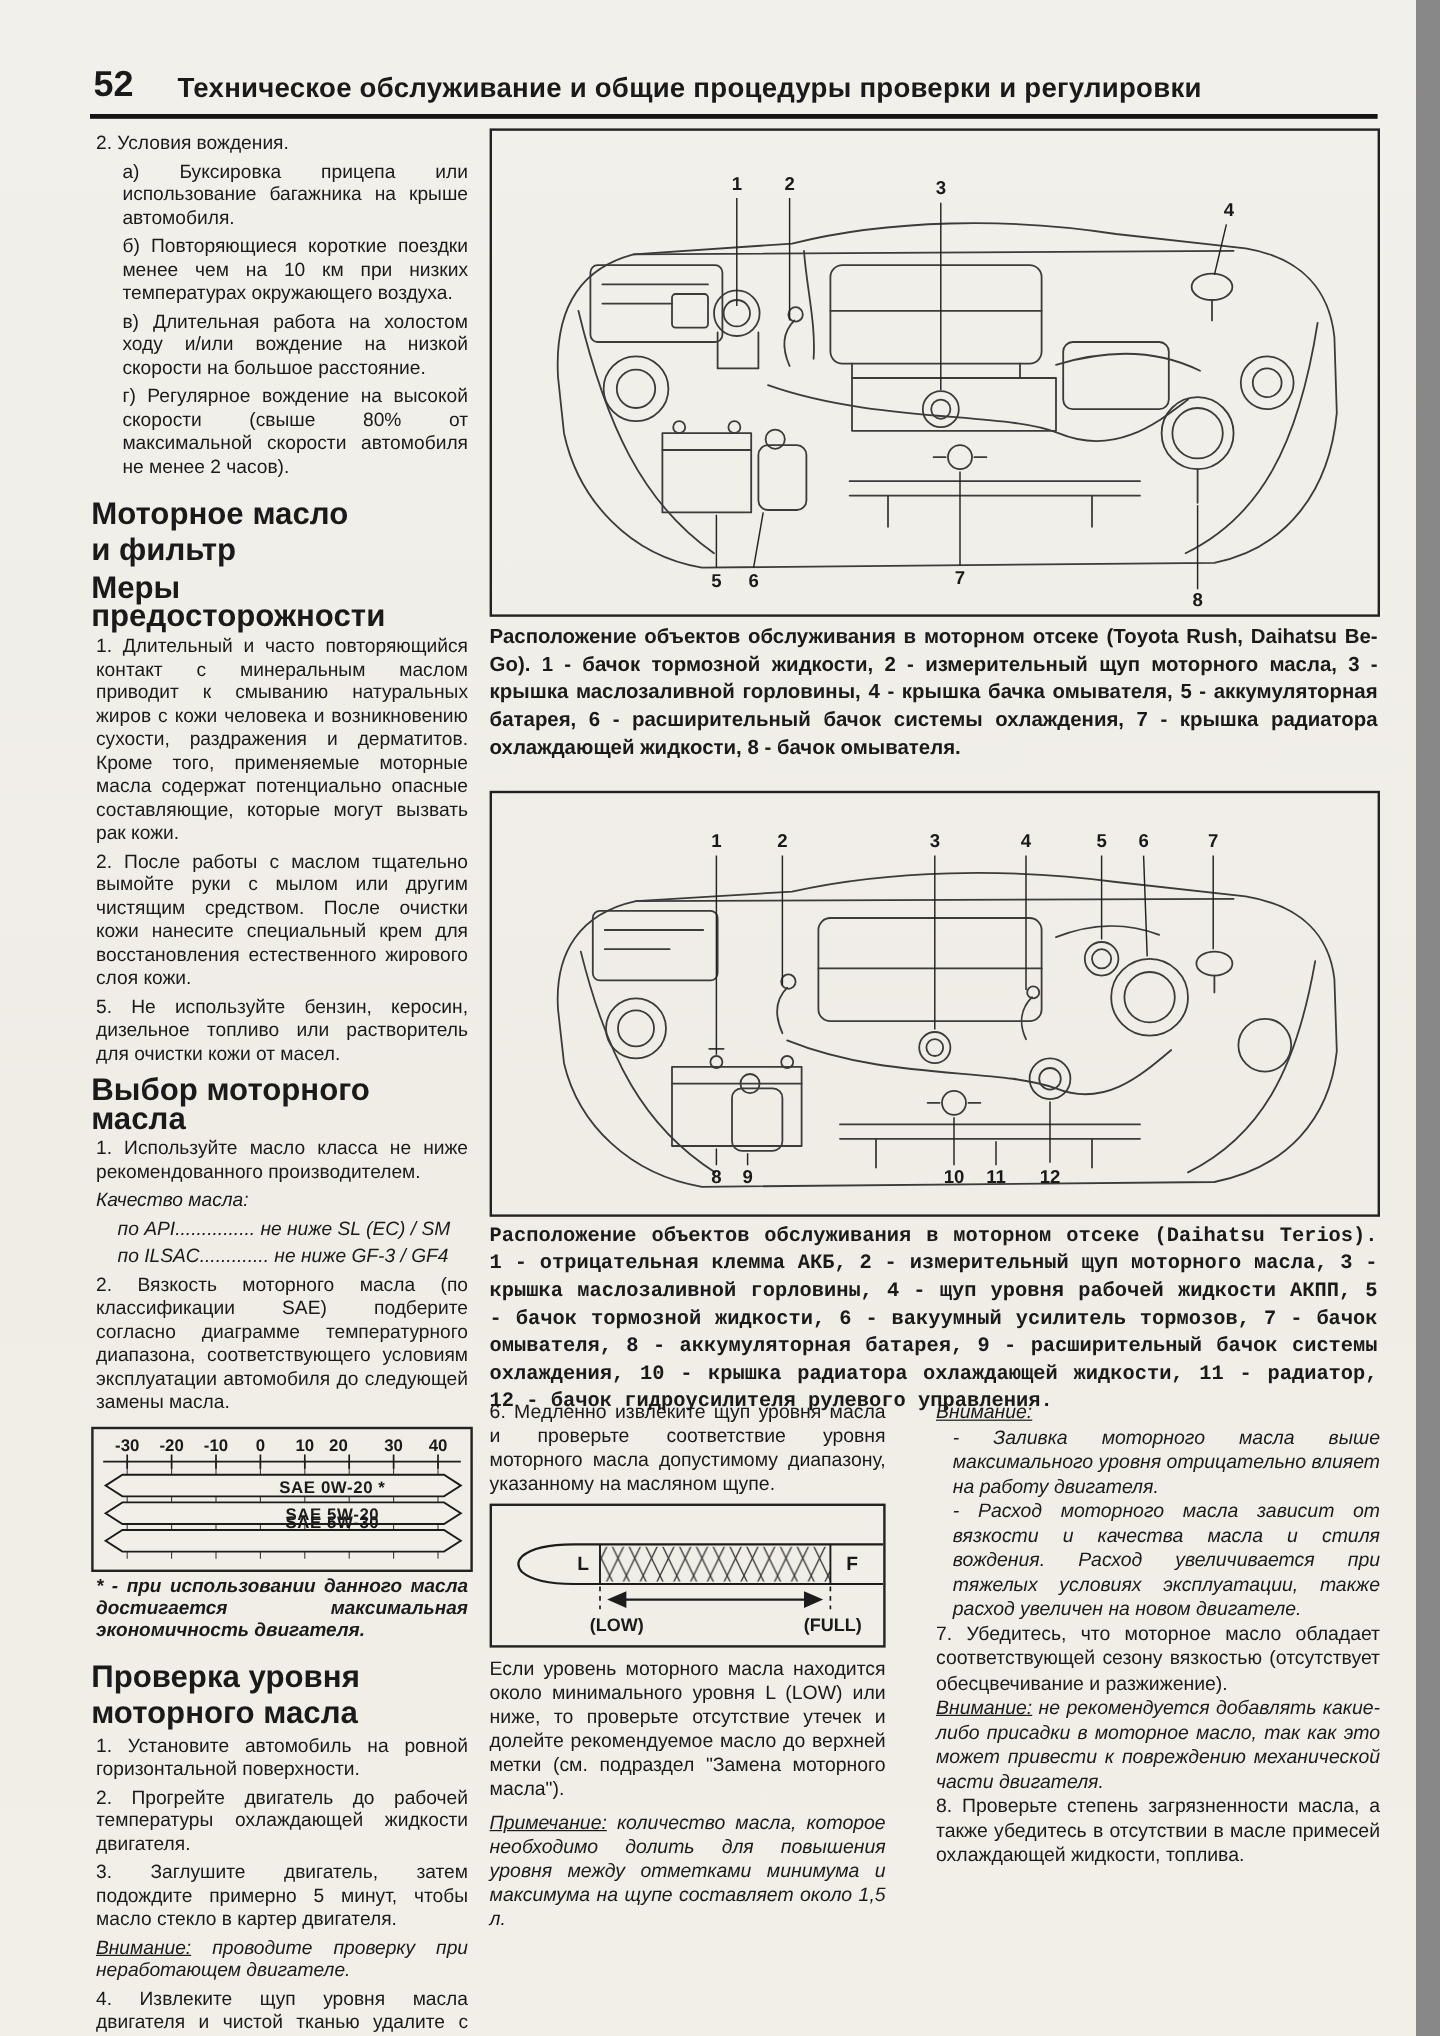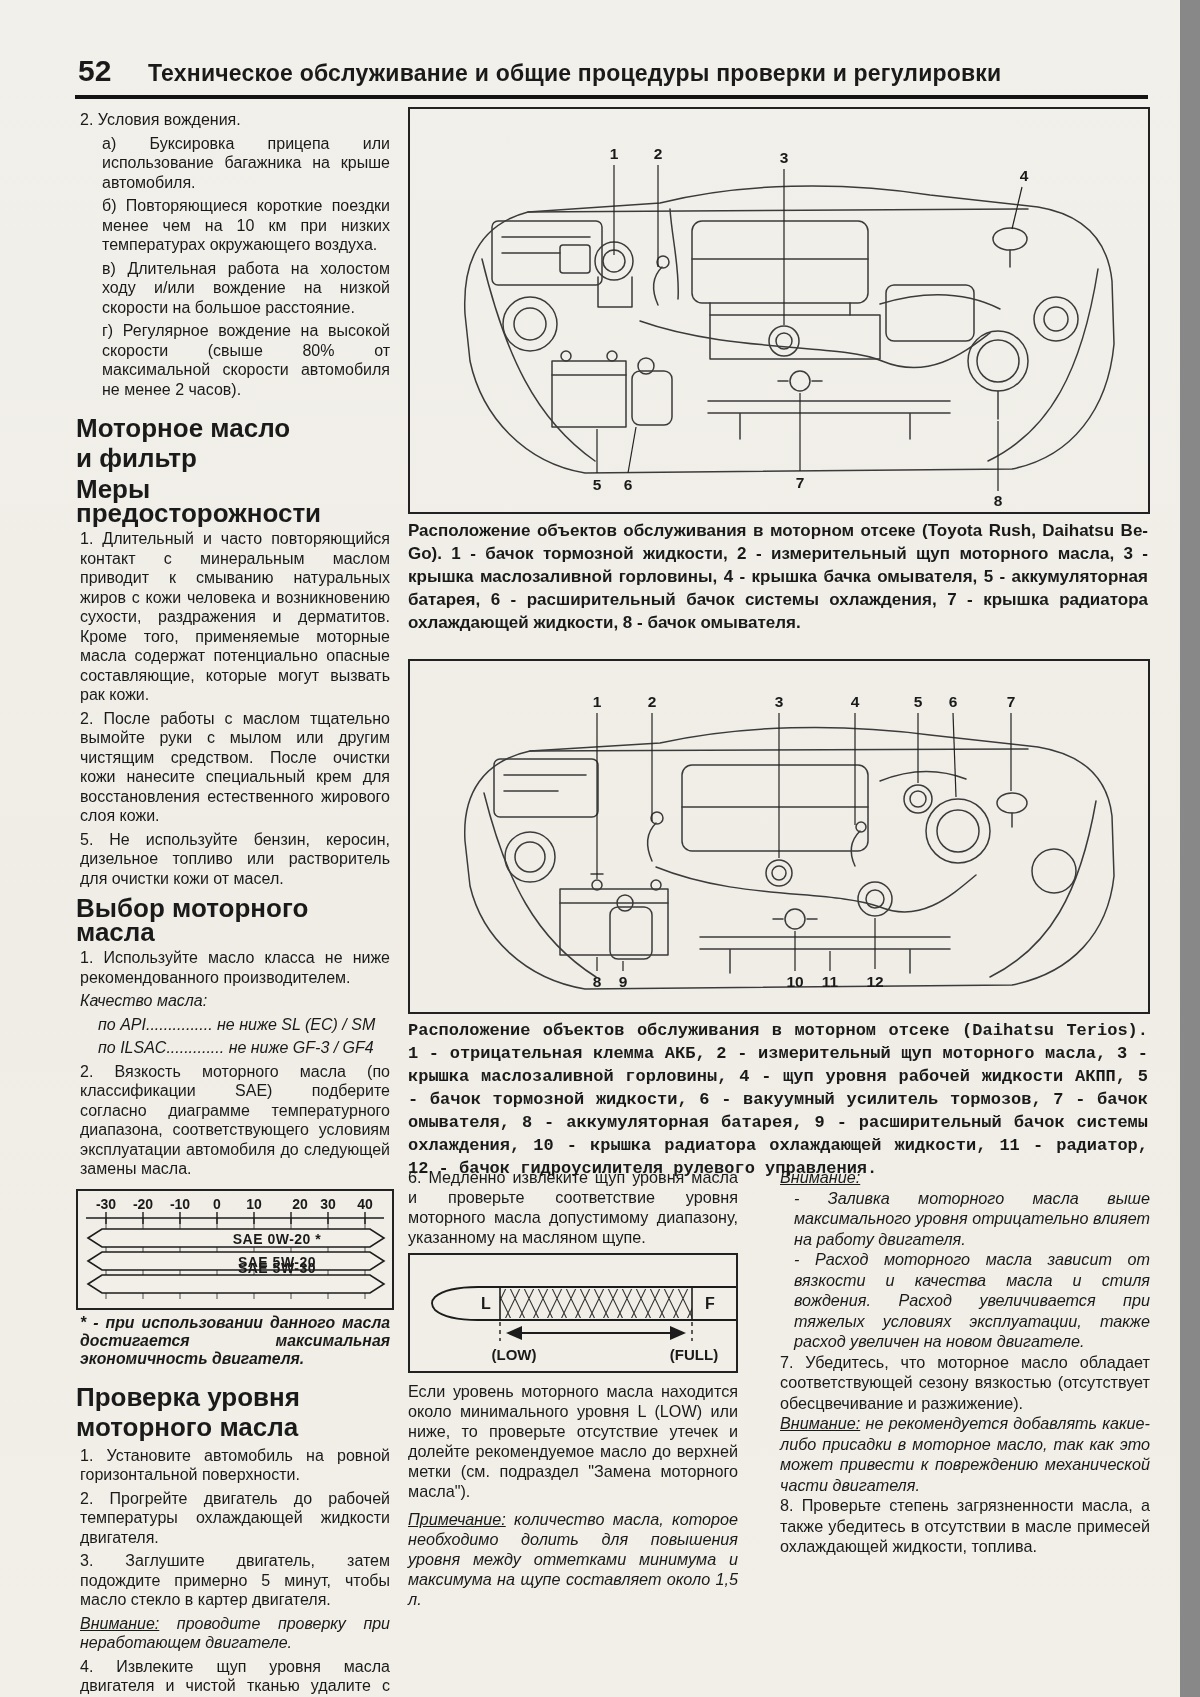--- a/index.html
+++ b/index.html
@@ -21,21 +21,21 @@
   .lbl{font-style:italic;text-decoration:underline;}
   .quality{font-style:italic;}
   .qline{font-style:italic;padding-left:18px;text-align:left;}
   .footnote{font-weight:700;font-style:italic;font-size:15.8px;line-height:18px;margin-top:8px;}
   
   .sae-box{position:relative;margin-top:10px;border:2px solid #222;height:117px;width:314px;}
   .sae-box svg{position:absolute;left:0;top:0;}
   .tickrow span{position:absolute;top:4px;transform:translateX(-50%);font-size:14px;font-weight:700;}
   #saet span:nth-of-type(1){left:28px}#saet span:nth-of-type(2){left:65px}
   #saet span:nth-of-type(3){left:102px}#saet span:nth-of-type(4){left:139px}
-  #saet span:nth-of-type(5){left:176px}#saet span:nth-of-type(6){left:222px}
+  #saet span:nth-of-type(5){left:176px}#saet span:nth-of-type(6){left:204px}
   #saet span:nth-of-type(7){left:250px}#saet span:nth-of-type(8){left:287px}
   .barrow span{position:absolute;left:0;width:100%;text-align:center;font-size:14px;font-weight:700;letter-spacing:.5px;padding-left:42px;}
   #saeb span:nth-of-type(1){top:39px}#saeb span:nth-of-type(2){top:62px}#saeb span:nth-of-type(3){top:68px}
   
   .right-area{position:absolute;left:408px;top:107px;width:742px;}
   .diagbox{position:absolute;left:0;width:738px;border:2px solid #222;}
   #diag1{top:0;height:403px;}
   #diag2{top:552px;height:351px;}
   .caption{position:absolute;left:0;width:740px;font-size:17px;line-height:23px;font-weight:700;text-align:justify;}
   #cap1{top:412px;}

